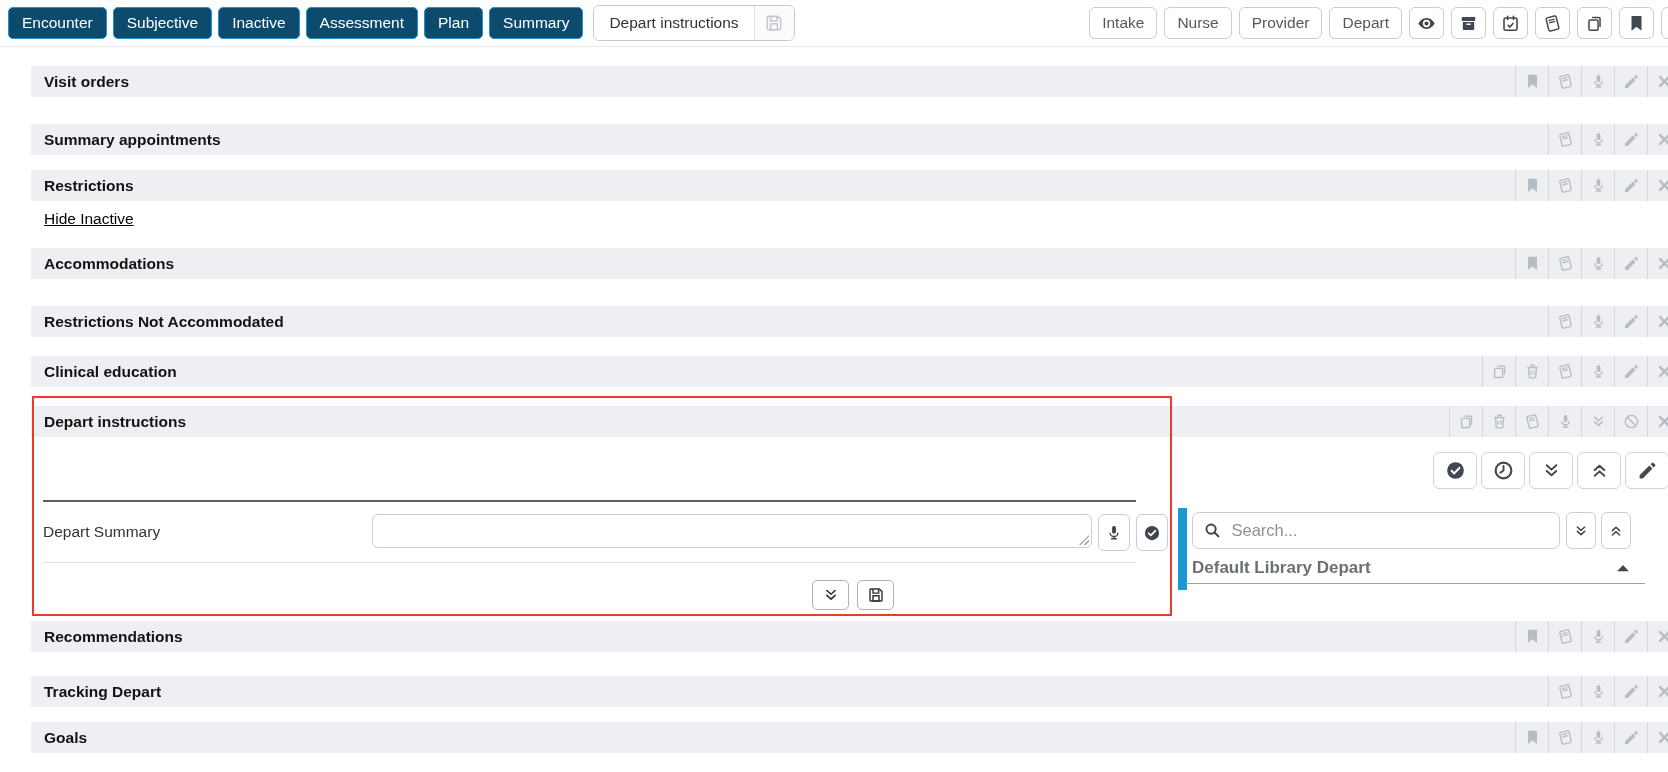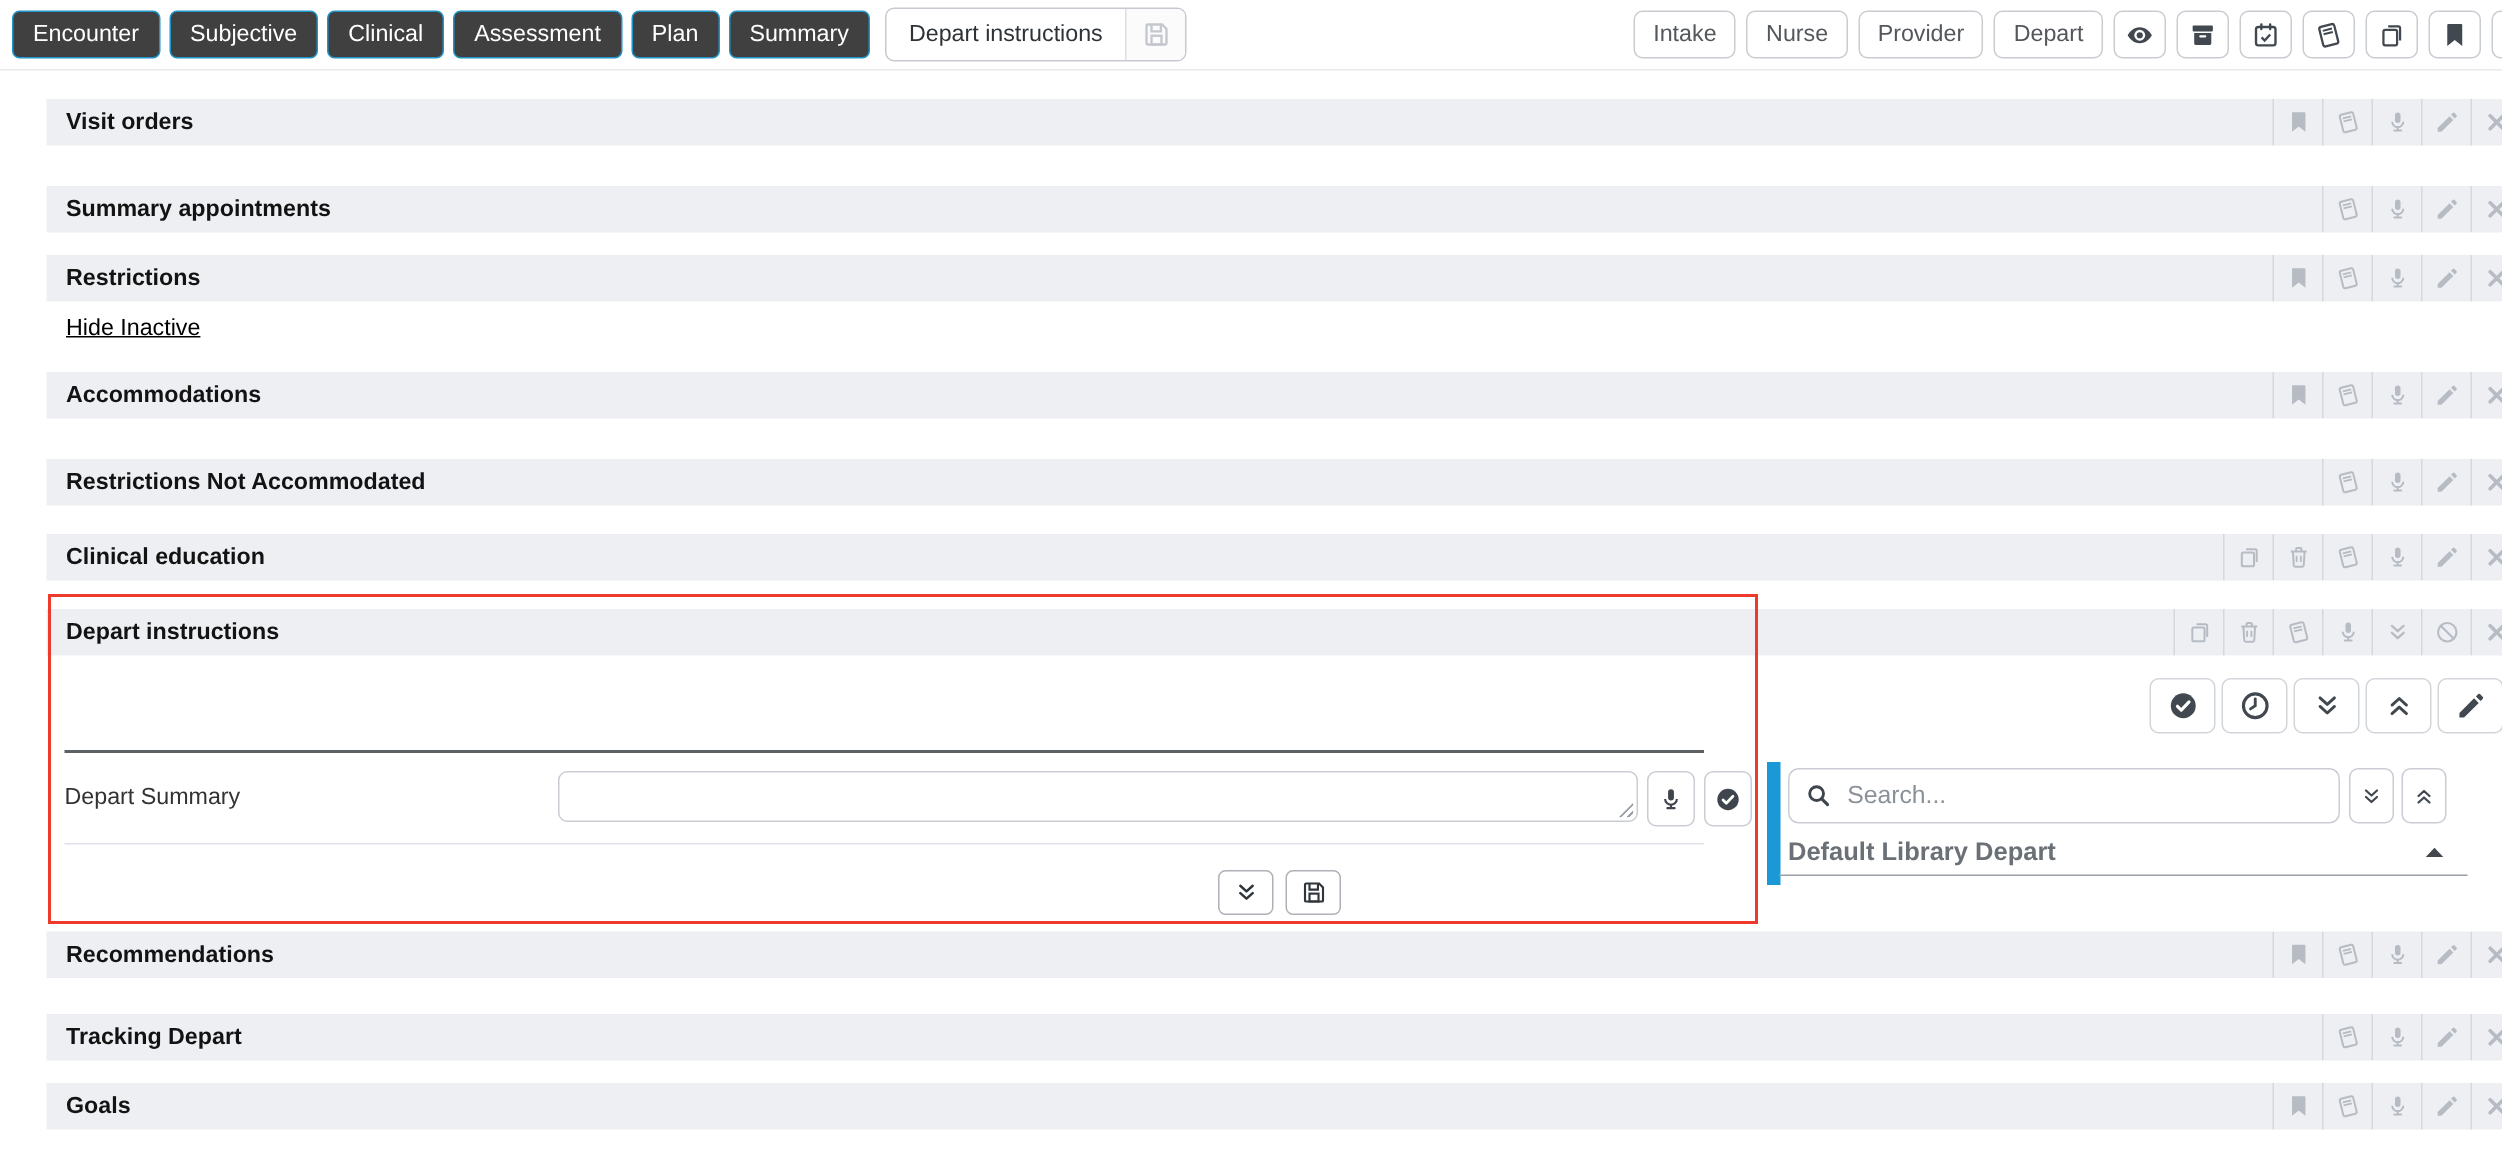--- a/index.html
+++ b/index.html
@@ -10,21 +10,21 @@
   }
   #symbols { position:absolute; width:0; height:0; overflow:hidden; }
 
   
   .toolbar {
     position:absolute; top:0; left:0; width:1668px; height:47px;
     display:flex; align-items:center; padding:0 0 0 8px; gap:6px;
     background:#fff; border-bottom:1px solid #e8eaed;
   }
   .btn-blue {
-    background:#404040; border:1px solid #1f95c9; color:#fff;
+    background:#0c4a6e; border:1px solid #1f95c9; color:#fff;
     font-size:15.5px; height:32px; padding:0 13px; border-radius:5px;
     display:flex; align-items:center; white-space:nowrap; cursor:pointer;
   }
   .note-group {
     display:flex; height:36px; border:1px solid #c6cad0; border-radius:6px;
     overflow:hidden; background:#fff; margin-left:4px; align-items:stretch;
   }
   .note-label { padding:0 15px; display:flex; align-items:center; font-size:15.5px; color:#2e3338; }
   .note-save { width:40px; display:flex; align-items:center; justify-content:center;
     border-left:1px solid #dcdfe3; color:#c4c8ce; background:#fbfbfc; }
@@ -215,21 +215,21 @@
       <path d="M15 15l5 5" stroke="currentColor" stroke-width="2.7" stroke-linecap="round"></path>
     </symbol>
   <symbol id="i-caret-up" viewBox="0 0 24 24">
       <path d="M5 16l7-7.5 7 7.5z" fill="currentColor"></path>
     </symbol>
 </svg>
 
 <div class="toolbar">
   <button class="btn-blue">Encounter</button>
   <button class="btn-blue">Subjective</button>
-  <button class="btn-blue">Clinical</button>
+  <button class="btn-blue">Inactive</button>
   <button class="btn-blue">Assessment</button>
   <button class="btn-blue">Plan</button>
   <button class="btn-blue">Summary</button>
   <div class="note-group">
     <span class="note-label">Depart instructions</span>
     <span class="note-save">
         <svg viewBox="0 0 24 24" aria-hidden="true" style="width:100%;height:100%;max-width:20px;max-height:20px">
           <use href="#i-save"></use>
         </svg>
       </span>

